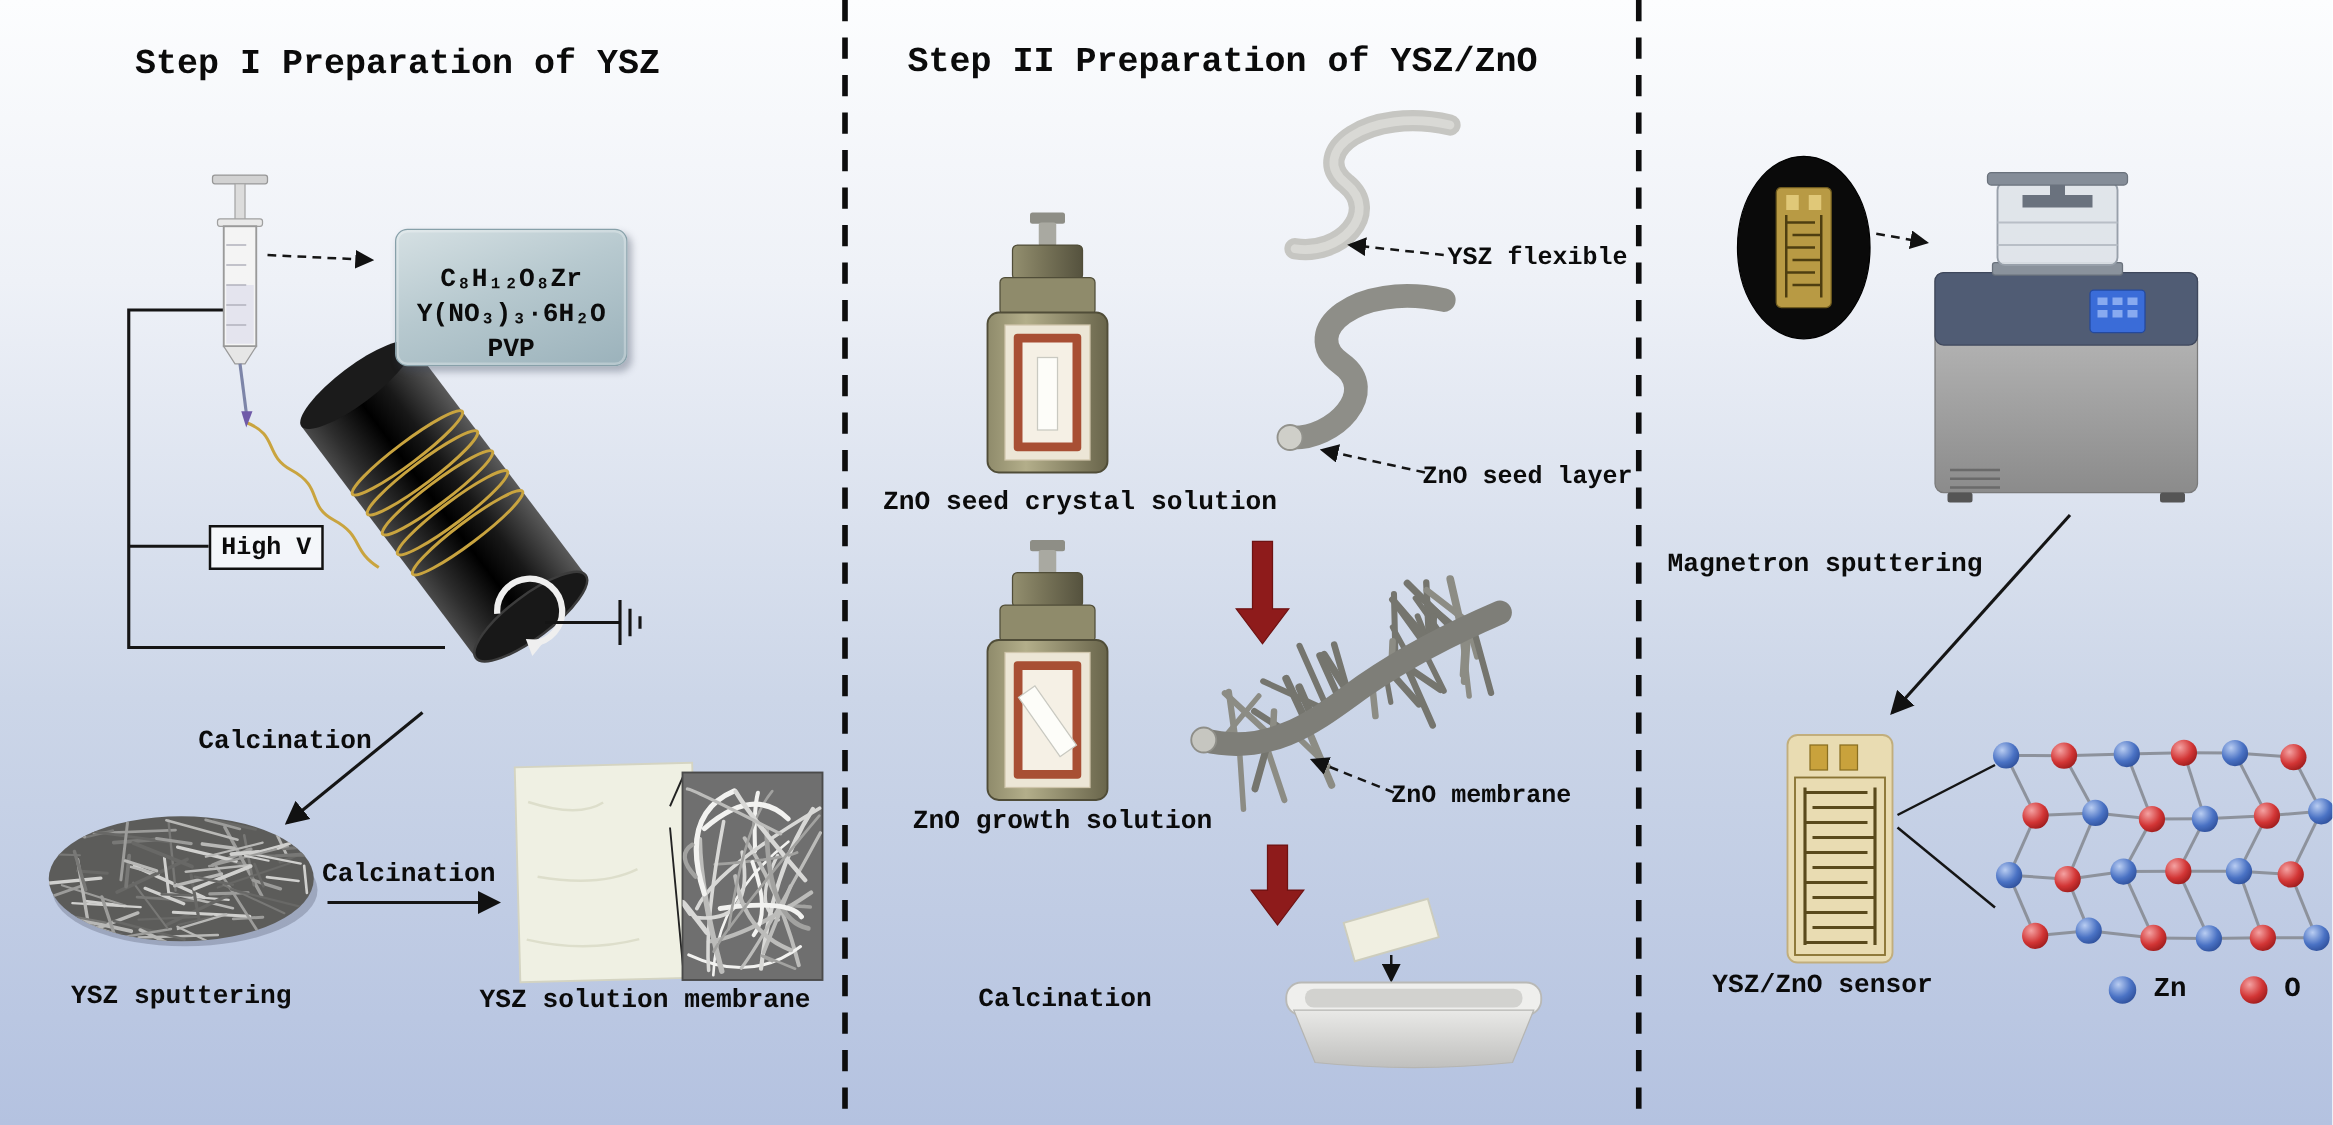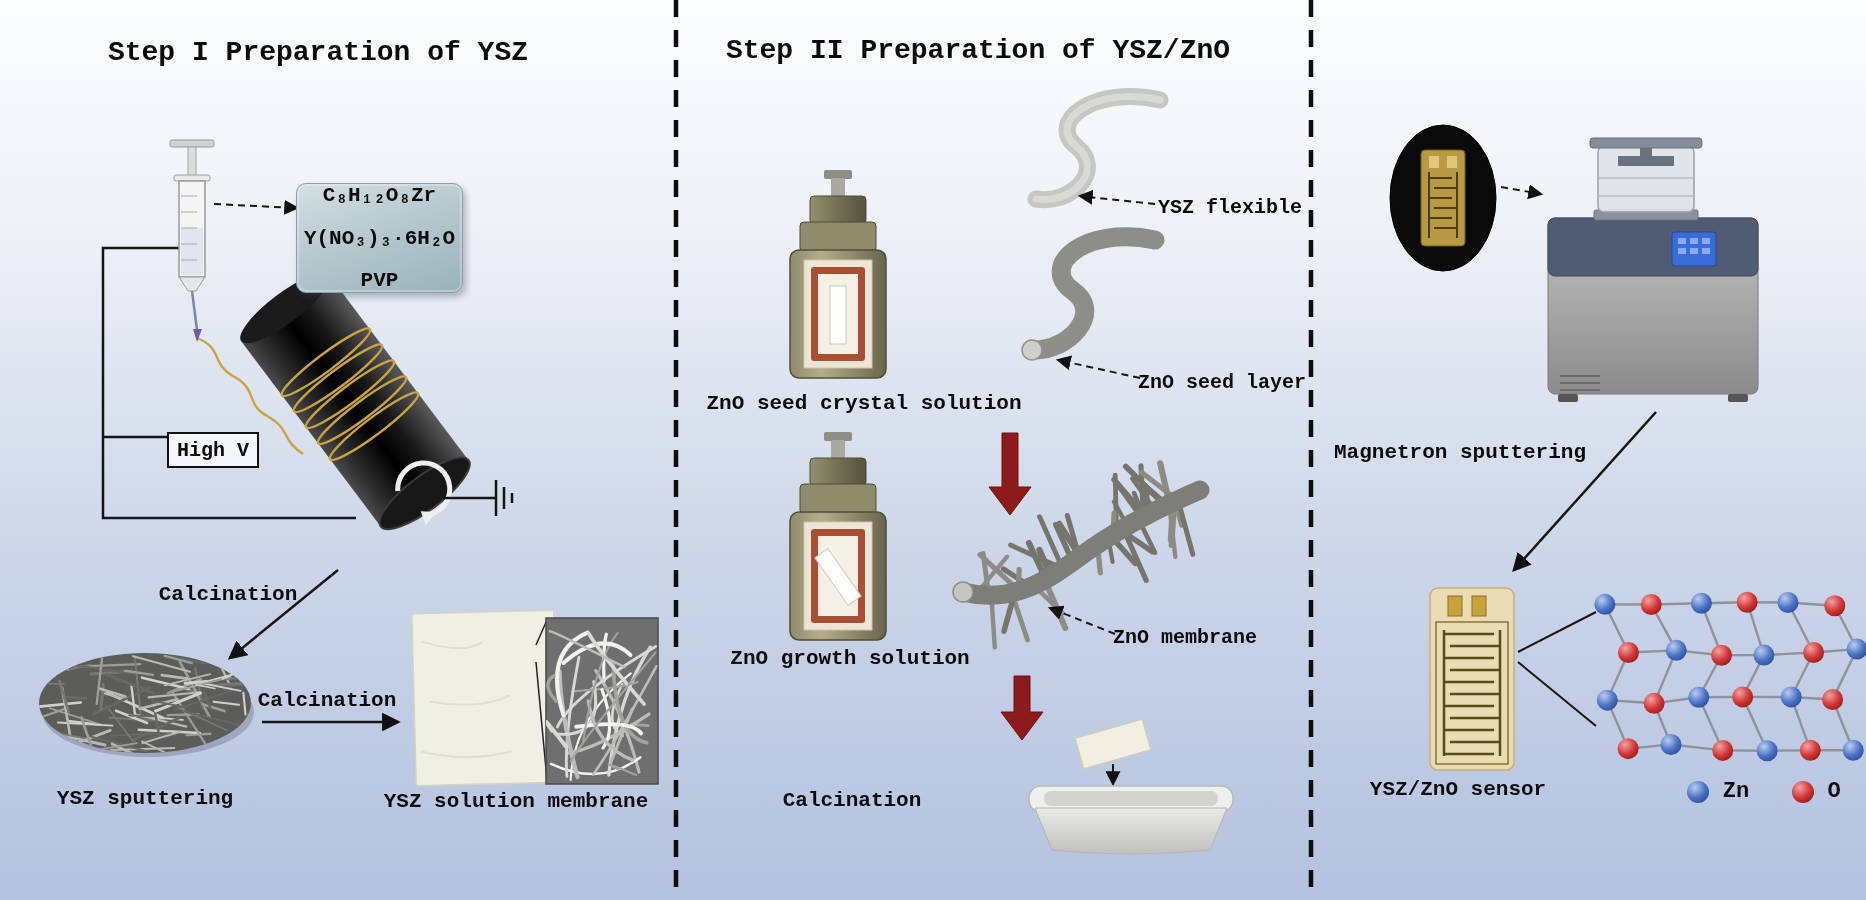--- a/index.html
+++ b/index.html
@@ -5,27 +5,27 @@
   *{margin:0;padding:0;box-sizing:border-box}
   html,body{width:1866px;height:900px;background:#fff}
   #stage{position:relative;width:1866px;height:900px;overflow:hidden;
          background:linear-gradient(180deg,#fcfdfe 0%,#eef1f7 25%,#ccd6e8 62%,#b4c2e0 100%);
          font-family:Liberation Mono, monospace;color:#0b0b0b;}
   #art{position:absolute;left:0;top:0;width:1866px;height:900px}
   .lbl{position:absolute;transform:translate(-50%,-50%);font-weight:bold;font-size:21px;
        white-space:nowrap;z-index:5}
   .title{font-size:28px}
   .small{font-size:20px}
-  #chembox{position:absolute;left:296px;top:183px;width:167px;height:110px;z-index:5;
+  #chembox{position:absolute;left:316px;top:183px;width:186px;height:110px;z-index:5;
            border-radius:10px;border:1px solid #87a0a9;
            background:linear-gradient(160deg,#d5e0e3 0%,#b7c9cf 45%,#9bb2bb 100%);
            box-shadow:3px 4px 6px rgba(60,70,90,.35), inset 0 0 0 2px rgba(255,255,255,.28);
-           display:flex;flex-direction:column;align-items:center;justify-content:space-between;gap:5px;
+           display:flex;flex-direction:column;align-items:center;justify-content:flex-end;gap:5px;
            font-weight:bold;font-size:21px}
-  #highv{position:absolute;left:167px;top:432px;width:92px;height:36px;z-index:5;
+  #highv{position:absolute;left:167px;top:420px;width:92px;height:36px;z-index:5;
          border:2px solid #111;background:rgba(250,251,253,.82);
          display:flex;align-items:center;justify-content:center;font-weight:bold;font-size:20px}
 </style>
 </head>
 <body>
 
 <div id="stage">
 
 <svg id="art" viewBox="0 0 1866 900" xmlns="http://www.w3.org/2000/svg" xmlns:xlink="http://www.w3.org/1999/xlink">
   <defs>

